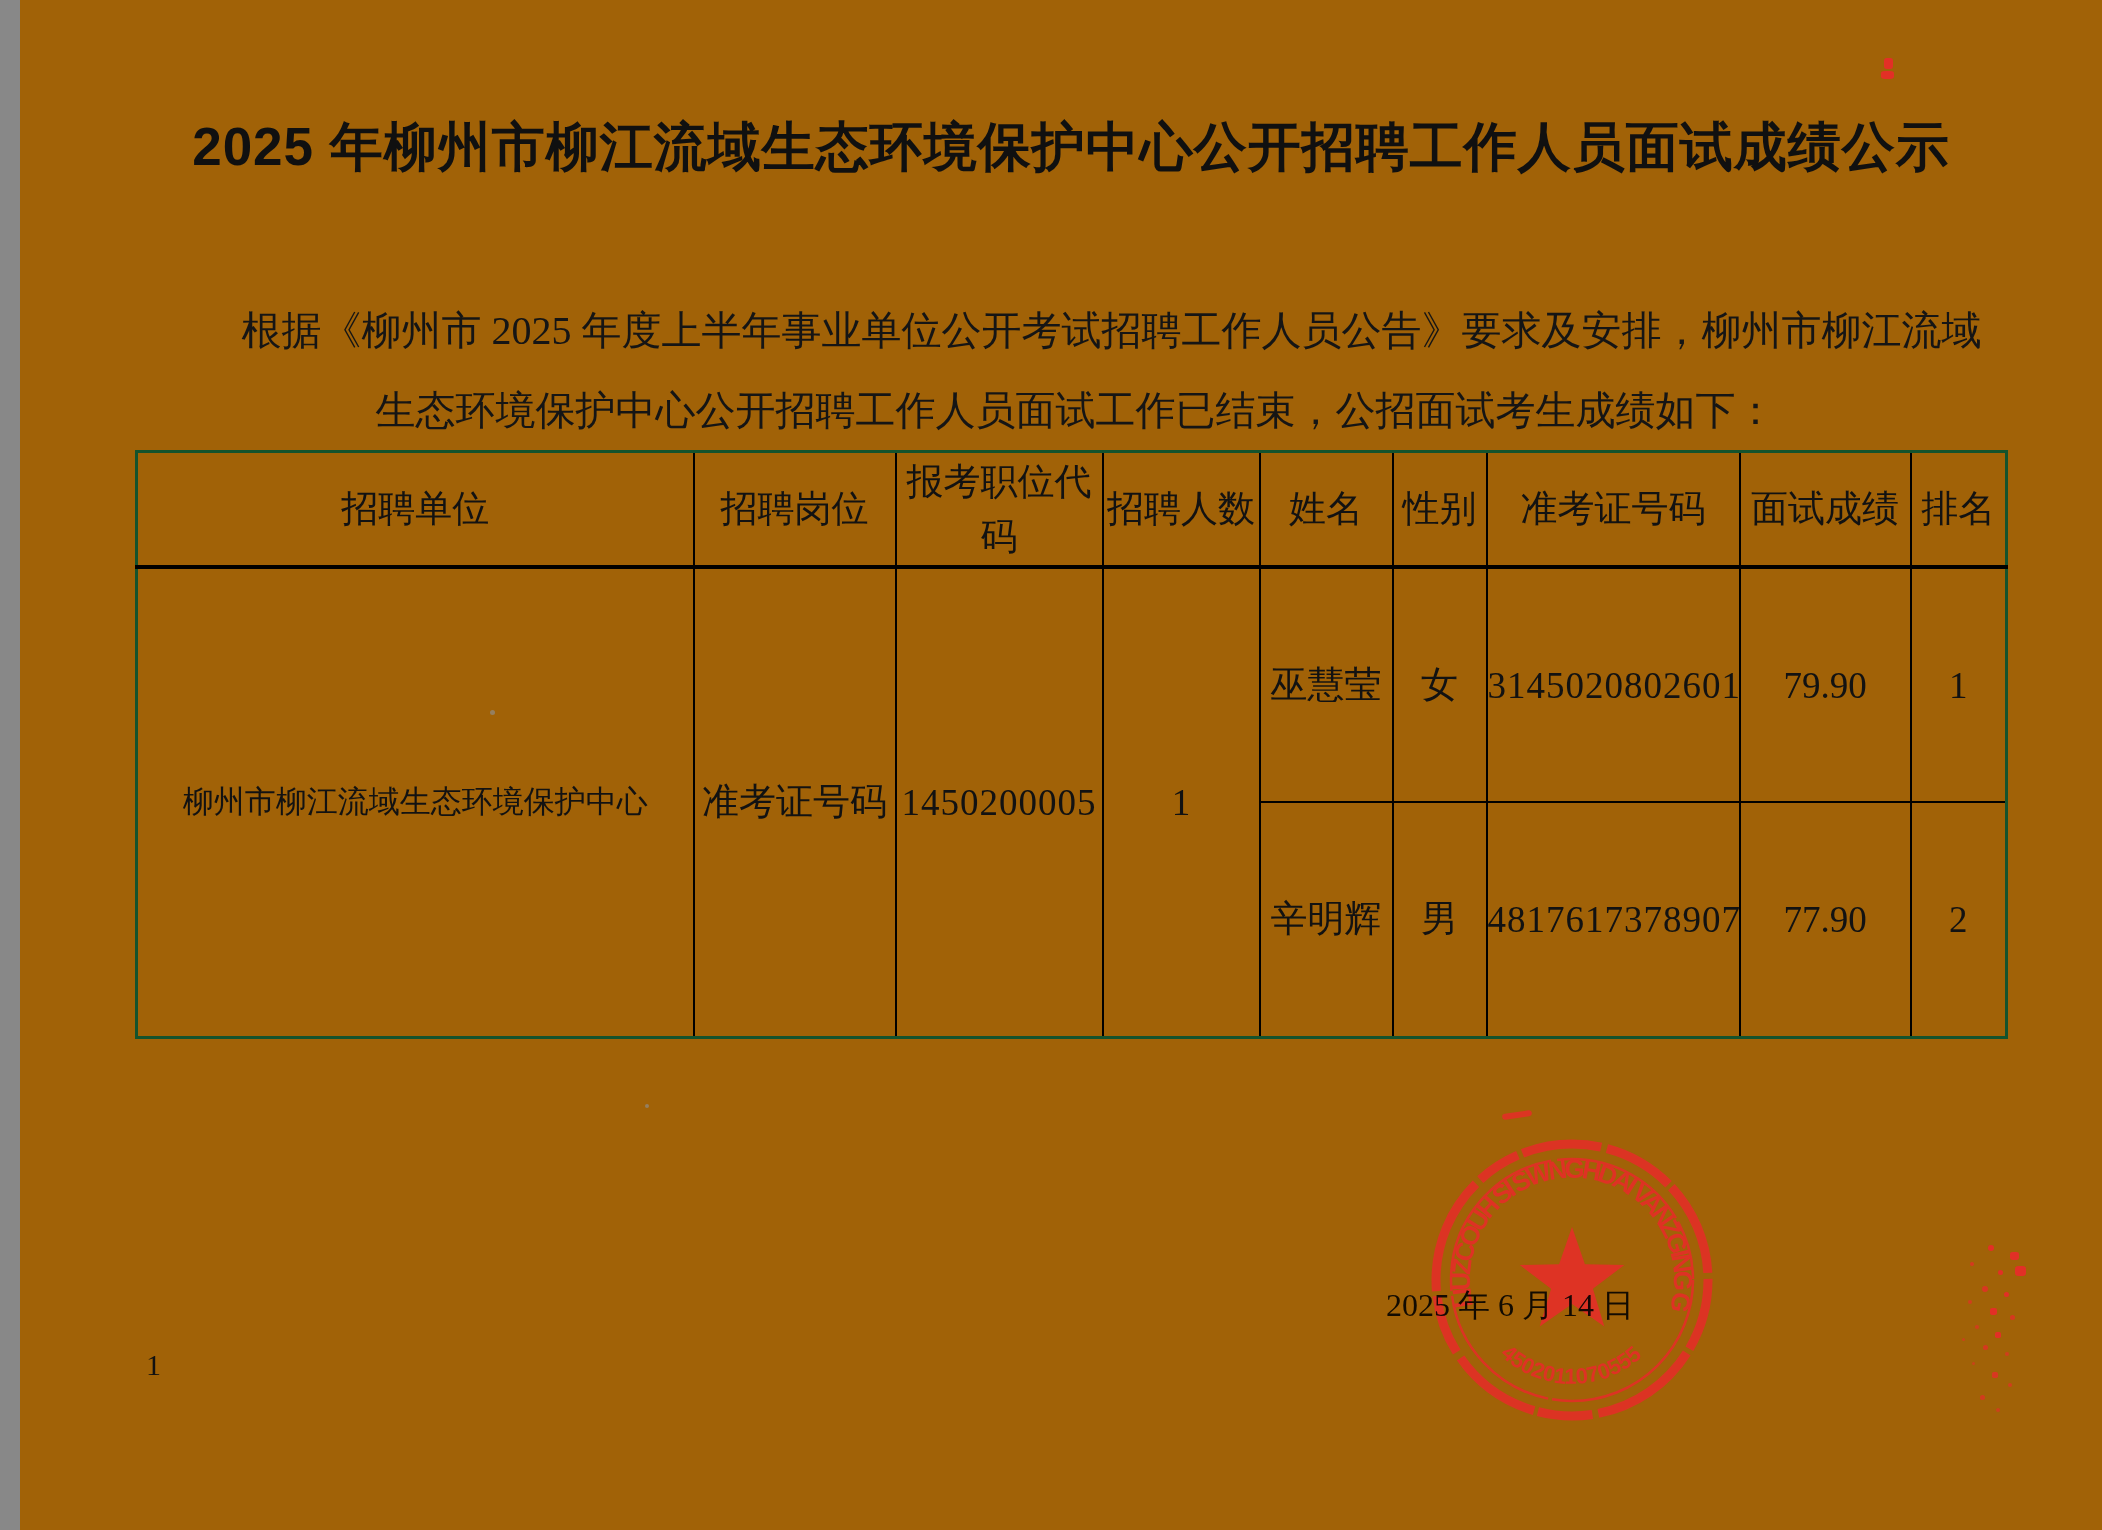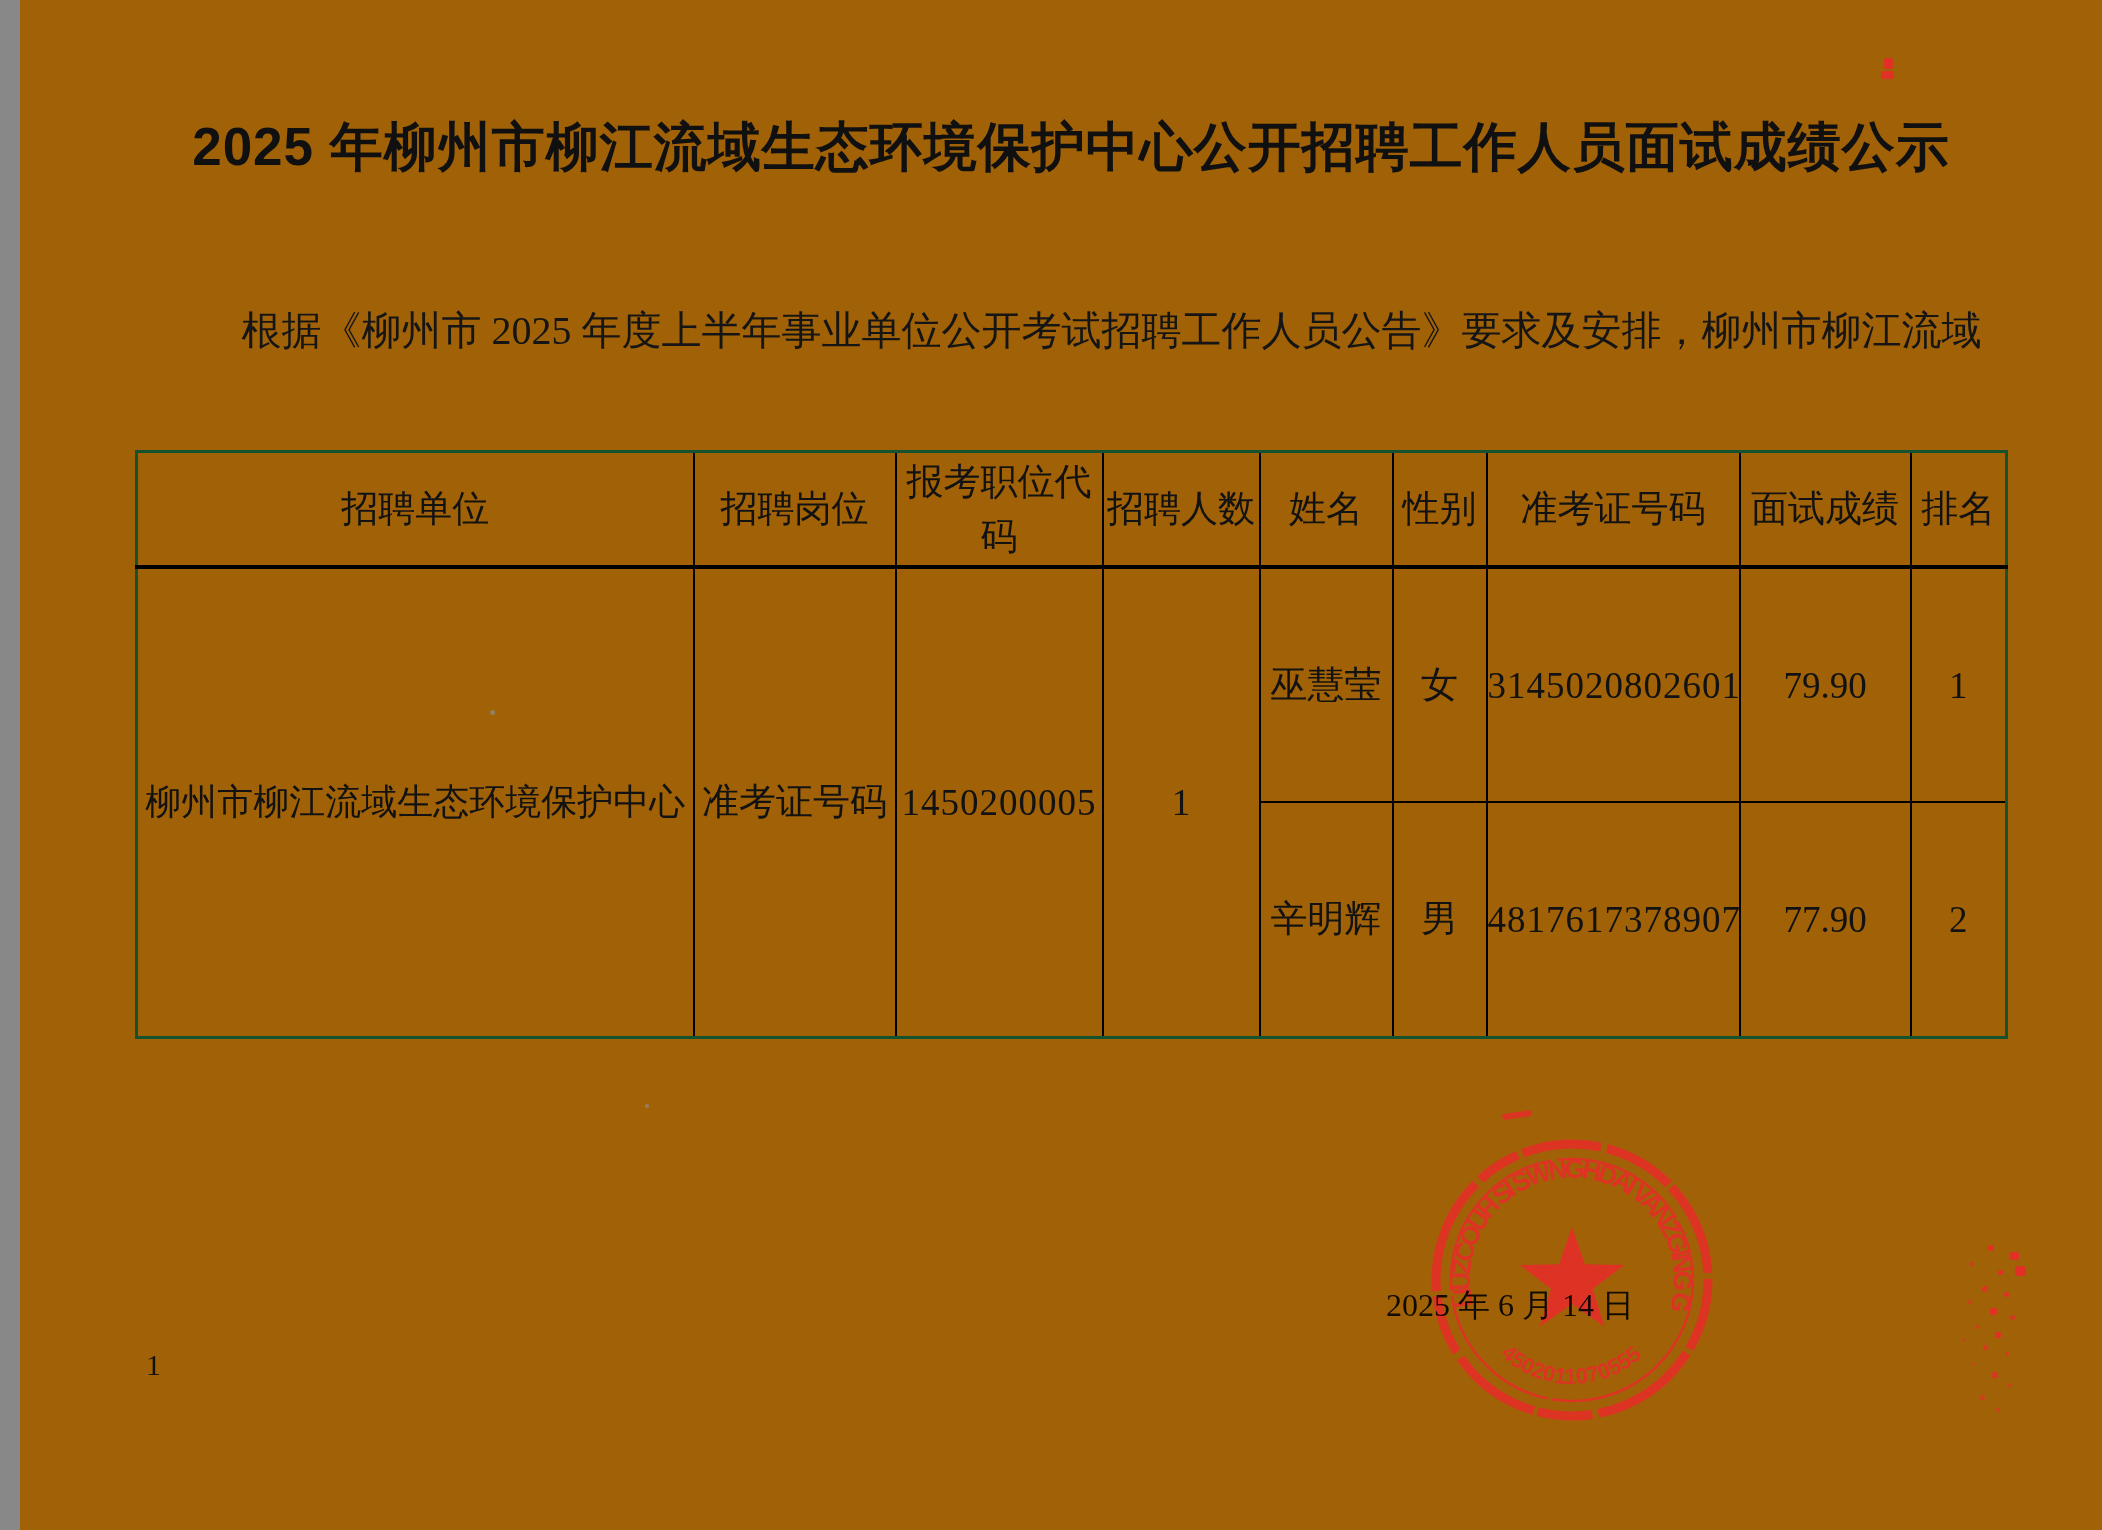--- a/index.html
+++ b/index.html
@@ -23,21 +23,21 @@
     font-size:37px; color:#121212;
   }
   table.score-table td, table.score-table th{
     border:2px solid #000; text-align:center; vertical-align:middle;
     font-weight:normal; padding:0; overflow:hidden;
   }
   table.score-table{ border:3px solid #14532d; }
   table.score-table thead th{ height:112px; border-bottom:4px solid #000; line-height:1.5; }
   th.wrap-pad{ padding:0 22px; }
   tr.cand-row{ height:235px; }
-  td.unit-cell{ font-size:36px; white-space:nowrap; }
+  td.unit-cell{ font-size:31px; white-space:nowrap; }
   td.num-cell{ letter-spacing:1px; }
 
   .page-number{ position:absolute; left:126px; top:1348px; font-size:30px; color:#111; }
 
   .stamp-wrap{ position:absolute; left:1402px; top:1130px; width:300px; height:300px; }
   .stamp-wrap svg{ display:block; }
   .sig-issuer{
     position:absolute; left:1366px; top:1206px; font-size:41px; color:#1c1c1c;
     letter-spacing:0px; mix-blend-mode:multiply; white-space:nowrap;
   }
@@ -53,20 +53,21 @@
 </style>
 </head>
 <body>
 
 <div class="page">
 
   <div class="doc-title">2025 年柳州市柳江流域生态环境保护中心公开招聘工作人员面试成绩公示</div>
 
   <div class="body-par">
     <div class="body-line first">根据《柳州市 2025 年度上半年事业单位公开考试招聘工作人员公告》要求及安排，柳州市柳江流域</div>
+    <div class="body-line">生态环境保护中心公开招聘工作人员面试工作已结束，公招面试考生成绩如下：</div>
   </div>
 
   <table class="score-table">
     <colgroup>
       <col style="width:557px">
         <col style="width:202px">
         <col style="width:207px">
       <col style="width:157px">
         <col style="width:133px">
         <col style="width:94px">

